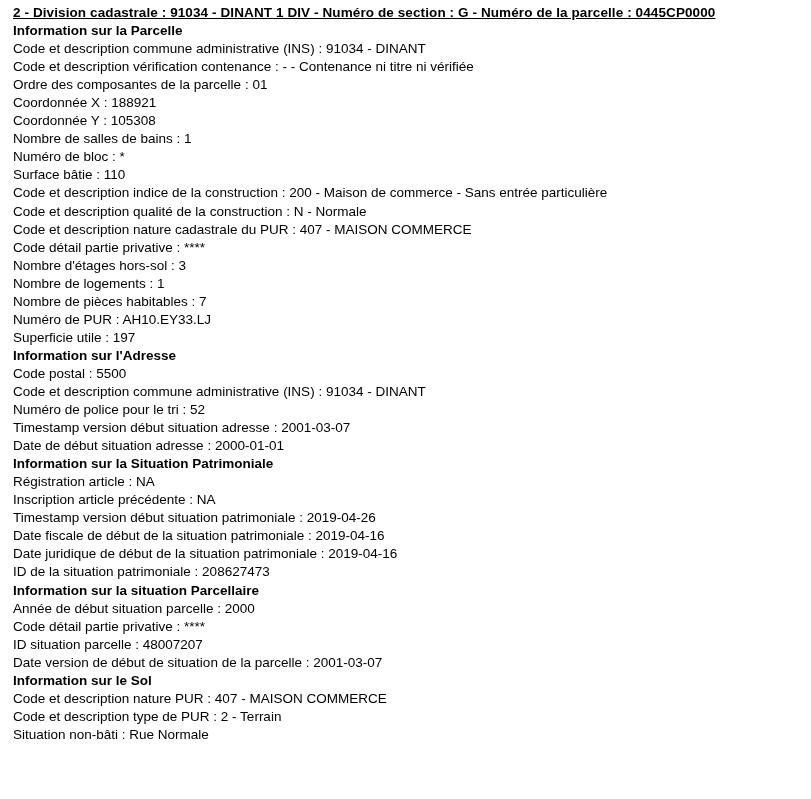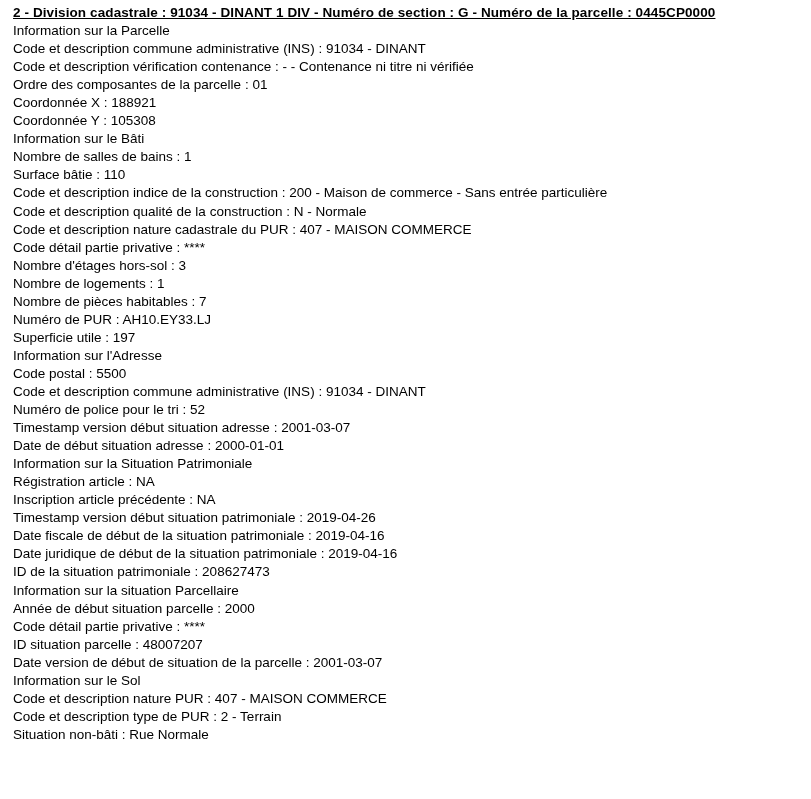--- a/index.html
+++ b/index.html
@@ -20,41 +20,41 @@
     line-height: 18.05px;
     color: #000000;
   }
   .doc-title {
     font-weight: bold;
     text-decoration: underline;
     white-space: nowrap;
     letter-spacing: 0.1px;
   }
   .section-heading {
-    font-weight: normal;
+    font-weight: bold;
     white-space: nowrap;
   }
   .field-line {
     white-space: nowrap;
   }
 </style>
 </head>
 <body>
 
 <div class="page">
   <div class="doc-title">2 - Division cadastrale : 91034 - DINANT 1 DIV - Numéro de section : G - Numéro de la parcelle : 0445CP0000</div>
   <div id="sections">
       <div class="section-heading">Information sur la Parcelle</div>
       <div class="field-line"><span>Code et description commune administrative (INS)</span><span> : 91034 - DINANT</span></div>
       <div class="field-line"><span>Code et description vérification contenance</span><span> : - - Contenance ni titre ni vérifiée</span></div>
       <div class="field-line"><span>Ordre des composantes de la parcelle</span><span> : 01</span></div>
       <div class="field-line"><span>Coordonnée X</span><span> : 188921</span></div>
       <div class="field-line"><span>Coordonnée Y</span><span> : 105308</span></div>
-      <div class="section-heading">Information sur le Bâti</div>
       <div class="field-line"><span>Nombre de salles de bains</span><span> : 1</span></div>
+      <div class="field-line"><span>Numéro de bloc</span><span> : *</span></div>
       <div class="field-line"><span>Surface bâtie</span><span> : 110</span></div>
       <div class="field-line"><span>Code et description indice de la construction</span><span> : 200 - Maison de commerce - Sans entrée particulière</span></div>
       <div class="field-line"><span>Code et description qualité de la construction</span><span> : N - Normale</span></div>
       <div class="field-line"><span>Code et description nature cadastrale du PUR</span><span> : 407 - MAISON COMMERCE</span></div>
       <div class="field-line"><span>Code détail partie privative</span><span> : ****</span></div>
       <div class="field-line"><span>Nombre d'étages hors-sol</span><span> : 3</span></div>
       <div class="field-line"><span>Nombre de logements</span><span> : 1</span></div>
       <div class="field-line"><span>Nombre de pièces habitables</span><span> : 7</span></div>
       <div class="field-line"><span>Numéro de PUR</span><span> : AH10.EY33.LJ</span></div>
       <div class="field-line"><span>Superficie utile</span><span> : 197</span></div>

